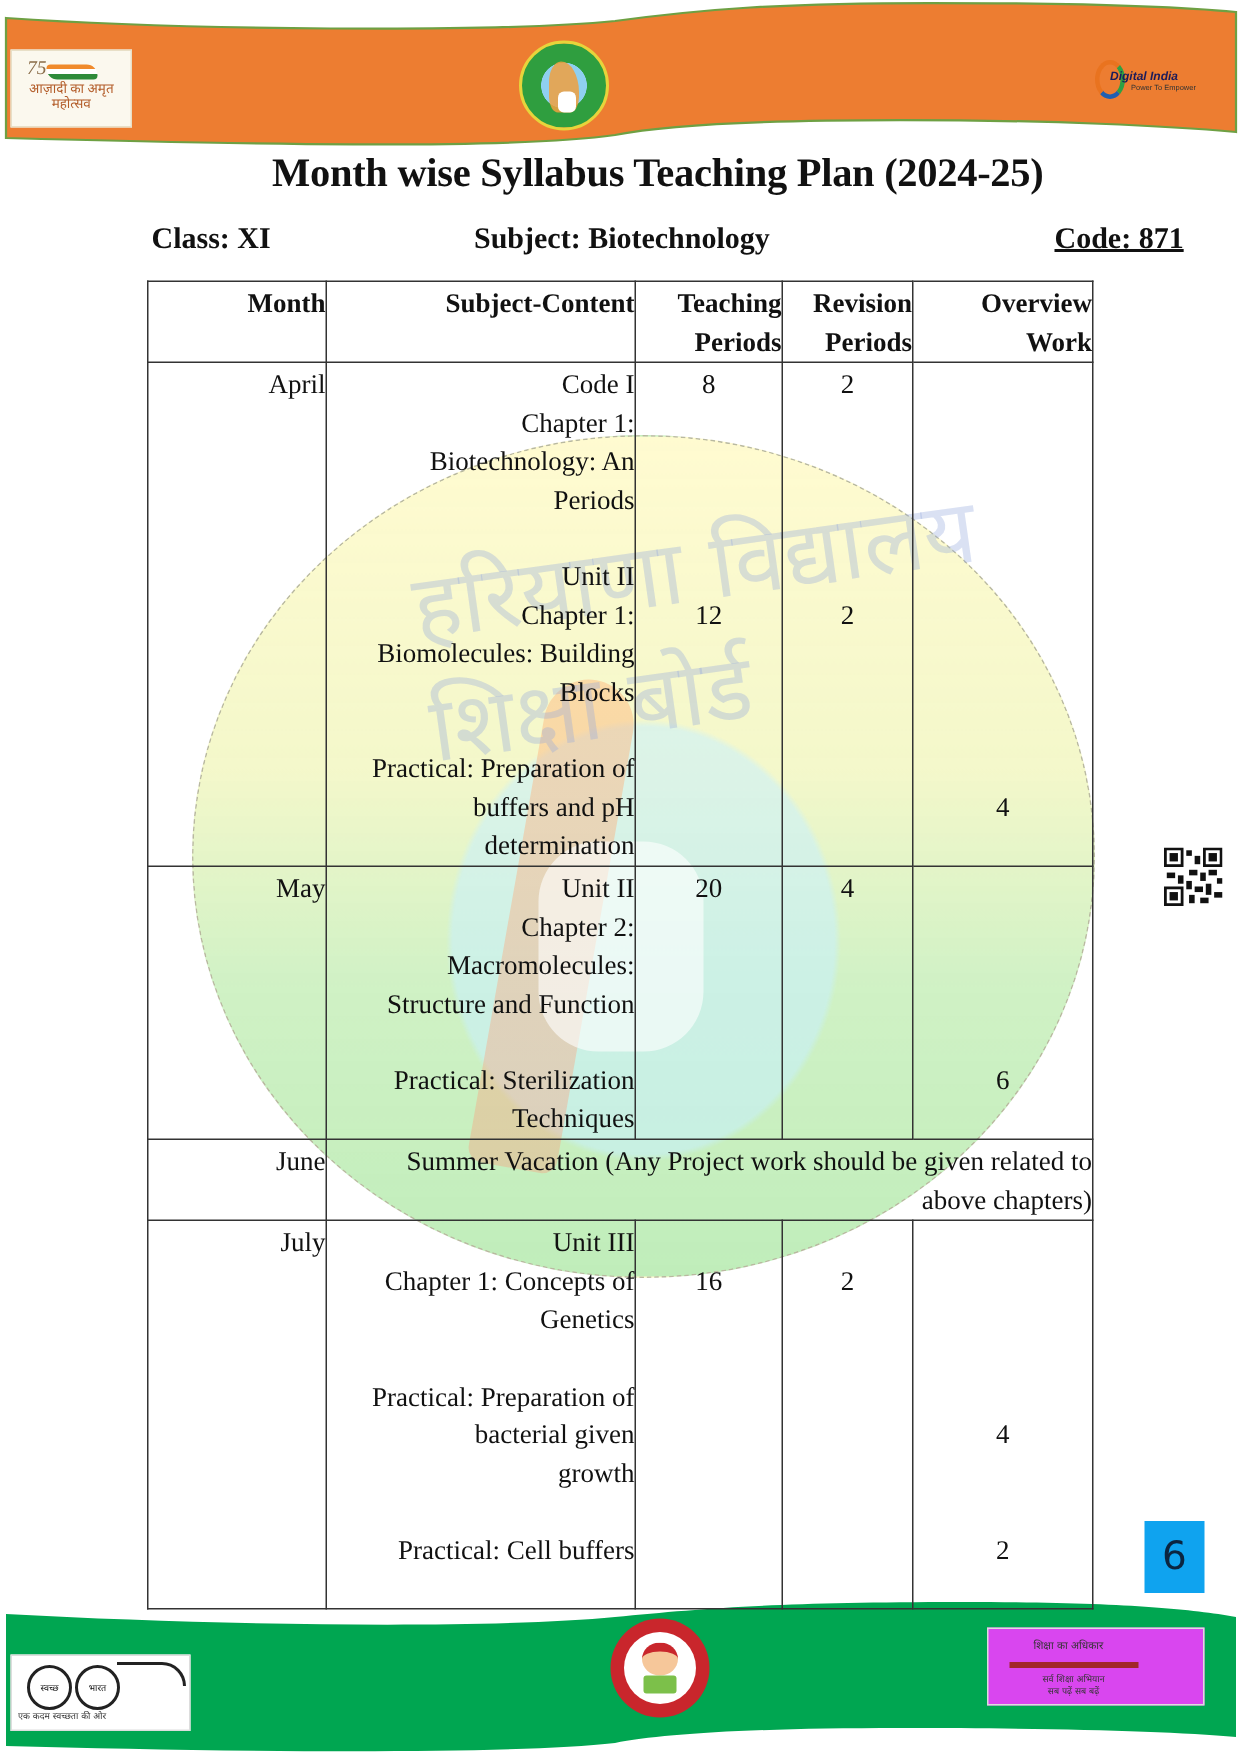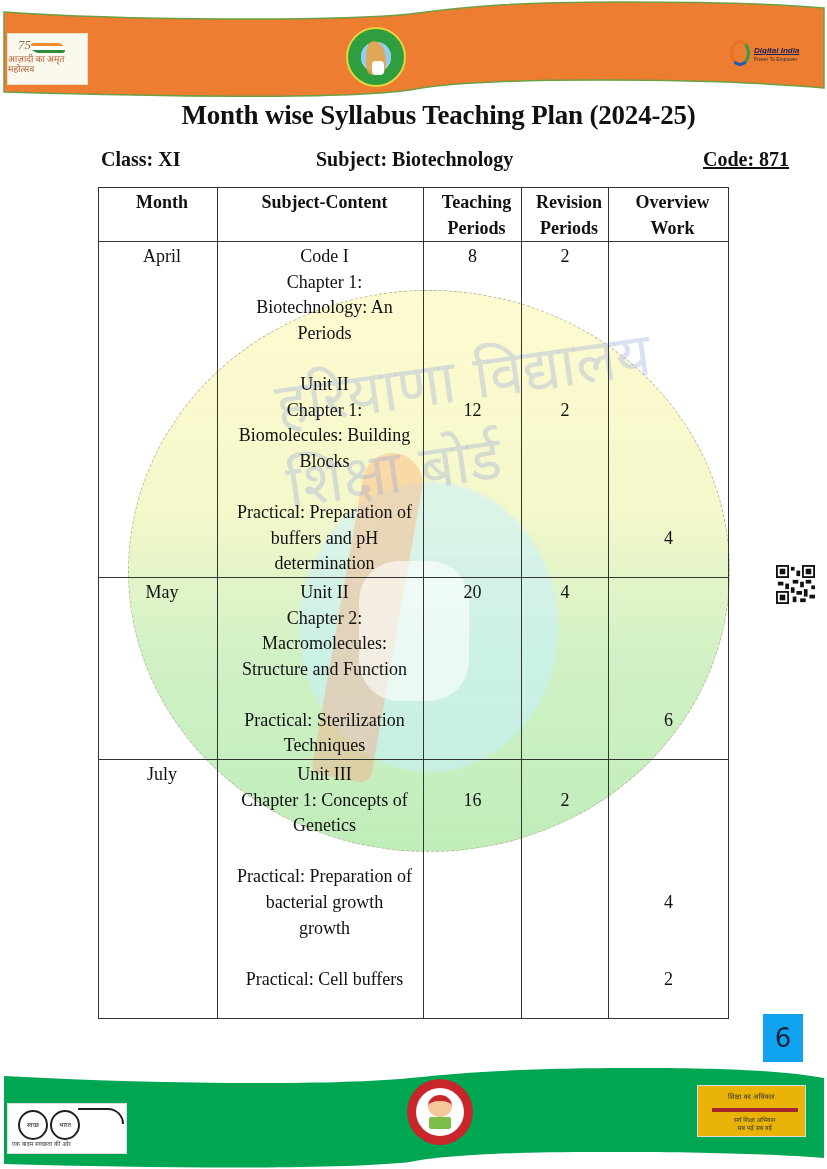--- a/index.html
+++ b/index.html
@@ -12,39 +12,39 @@
   .abs { position: absolute; }
 
   
   .band-svg { position: absolute; left: 0; width: 827px; }
   #header-band { top: 0; height: 100px; }
   #footer-band { top: 1068px; height: 101px; }
 
   .logo-box {
     position: absolute; background: #fbf8ee; border: 1px solid #e8dfc7;
     display: flex; flex-direction: column; align-items: center; justify-content: center;
-    font-size: 9px; color: #b35d2a; line-height: 1.1; 
+    font-size: 9px; color: #b35d2a; line-height: 1.1; text-align: center;
   }
   #logo-azadi { left: 7px; top: 33px; width: 79px; height: 50px; }
   #logo-azadi .flag { width: 34px; height: 10px; margin-bottom: 2px;
     background: linear-gradient(#f08a2b 0 33%, #ffffff 33% 66%, #2e8b3a 66% 100%); border-radius: 3px 8px 3px 8px; }
   #logo-azadi .seventy { font-size: 13px; font-style: italic; color: #8a6d4a; position:absolute; left:10px; top:4px; }
 
   #logo-board {
     left: 346px; top: 27px; width: 60px; height: 60px; border-radius: 50%;
     background: radial-gradient(circle at 50% 50%, #8fd0f0 0 38%, #2f9e3f 39% 100%);
     border: 2px solid #e7d43b; box-sizing: border-box;
   }
   #logo-board .inner { position:absolute; left:18px; top:12px; width:20px; height:34px; background:#f0a040; border-radius: 40% 60% 30% 30%; opacity: .85; }
   #logo-board .hand { position:absolute; left:24px; top:32px; width:12px; height:14px; background:#fff; border-radius:4px; }
 
   #logo-digital { left: 728px; top: 40px; width: 80px; height: 28px; }
   #logo-digital .ring { position:absolute; left:2px; top:0; width:20px; height:26px; border-radius:50%;
      border: 3px solid #e9731f; border-right-color: #2ea043; border-bottom-color:#1f5fb0; box-sizing:border-box; }
-  #logo-digital .t1 { position:absolute; left:26px; top:6px; font-family:"Liberation Sans", sans-serif; font-size:8px; font-style:italic; font-weight:bold; color:#1b1b5a; text-decoration: underline; white-space:nowrap; }
+  #logo-digital .t1 { position:absolute; left:12px; top:6px; font-family:"Liberation Sans", sans-serif; font-size:8px; font-style:italic; font-weight:bold; color:#1b1b5a; white-space:nowrap; }
   #logo-digital .t2 { position:absolute; left:26px; top:16px; font-family:"Liberation Sans", sans-serif; font-size:5px; color:#333; white-space:nowrap; }
 
   
   #page-title {
     left: 0; width: 877px; top: 100px; text-align: center;
     font-size: 27px; font-weight: bold; letter-spacing: -0.2px;
   }
   .meta { top: 148px; font-size: 20px; font-weight: bold; }
   #class-label { left: 101px; }
   #subject-label { left: 316px; text-align: center; }
@@ -72,21 +72,21 @@
     position:absolute; left: 230px; top: 270px; width: 110px; height: 140px;
     background: rgba(255,255,255,0.6); border-radius: 40px;
   }
 
   
   #plan-table {
     position: absolute; left: 98px; top: 187px; border-collapse: collapse; z-index: 1;
     font-size: 18px; line-height: 25.6px;
   }
   #plan-table th, #plan-table td {
-    border: 1px solid #333; vertical-align: top; padding: 2px 0 0 8px; text-align: center;
+    border: 1px solid #333; vertical-align: top; padding: 2px 0 0 8px; text-align: right;
   }
   #plan-table th { font-weight: bold; height: 52px; box-sizing: border-box; }
   col.c1 { width: 119px; } col.c2 { width: 206px; } col.c3 { width: 98px; } col.c4 { width: 87px; } col.c5 { width: 120px; }
   .num { text-align: center !important; padding-left: 0 !important; }
   .line { display: block; height: 25.6px; white-space: nowrap; }
 
   
   #qr-code { left: 776px; top: 565px; width: 39px; height: 39px; }
   #page-number {
     left: 763px; top: 1014px; width: 40px; height: 48px; background: #0fa3ef;
@@ -99,21 +99,21 @@
   #logo-swachh .glass { position:absolute; top:6px; width:26px; height:26px; border:2px solid #222; border-radius:50%; font-size:6px; display:flex; align-items:center; justify-content:center; }
   #logo-swachh .g1 { left:10px; } #logo-swachh .g2 { left:42px; }
   #logo-swachh .arm { position:absolute; left:70px; top:4px; width:44px; height:14px; border-top:2px solid #222; border-right:2px solid #222; border-radius: 0 20px 0 0; }
   #logo-swachh .tag { position:absolute; left:4px; top:36px; font-size:6px; color:#333; font-family:"DejaVu Sans", sans-serif; white-space:nowrap; }
 
   #logo-beti { left: 407px; top: 1079px; width: 66px; height: 66px; border-radius: 50%; background: #c9262c; }
   #logo-beti .face-bg { position:absolute; left:9px; top:9px; width:48px; height:48px; border-radius:50%; background:#fff; }
   #logo-beti .face { position:absolute; left:21px; top:16px; width:24px; height:22px; border-radius:50%; background:#f6c79a; border-top: 6px solid #c9262c; box-sizing: border-box; }
   #logo-beti .book { position:absolute; left:22px; top:38px; width:22px; height:12px; background:#7cc04a; border-radius: 2px; }
 
-  #logo-shiksha { left: 697px; top: 1085px; width: 107px; height: 50px; background:#eab308; border: 1px solid #ddd; font-family:"DejaVu Sans", sans-serif; }
+  #logo-shiksha { left: 658px; top: 1085px; width: 107px; height: 50px; background:#d946ef; border: 1px solid #ddd; font-family:"DejaVu Sans", sans-serif;padding-left:36px; }
   #logo-shiksha .bar { position:absolute; left:14px; top:22px; width:86px; height:4px; background:#a2262a; }
   #logo-shiksha .t { position:absolute; left:30px; top:6px; font-size:7px; color:#333; white-space:nowrap; }
   #logo-shiksha .t2 { position:absolute; left:36px; top:30px; font-size:6px; color:#333; text-align:center; line-height:8px; white-space:nowrap; }
 </style>
 </head>
 <body>
 
 <svg id="header-band" class="band-svg" viewBox="0 0 827 100" preserveAspectRatio="none">
   <path d="M4,12 C120,20 330,22 410,14 C470,6 520,2 620,2 C720,2 780,4 824,8 L824,88 C780,84 700,80 600,80 C500,80 440,84 410,90 C340,100 150,96 4,92 Z" fill="#ED7D31" stroke="#6ea043" stroke-width="1.5"></path>
 </svg>
@@ -269,28 +269,35 @@
           <span class="line"></span>
           <span class="line"></span>
           <span class="line"></span>
           <span class="line"></span>
           <span class="line"></span>
           <span class="line">6</span>
           <span class="line"></span>
         </td>
       </tr>
       <tr>
+        <td><span>June</span></td>
+        <td colspan="4">
+          <span class="line">Summer Vacation (Any Project work should be given related to</span>
+          <span class="line">above chapters)</span>
+        </td>
+      </tr>
+      <tr>
         <td><span>July</span></td>
         <td>
           <span class="line">Unit III</span>
           <span class="line">Chapter 1: Concepts of</span>
           <span class="line">Genetics</span>
           <span class="line"></span>
           <span class="line">Practical: Preparation of</span>
-          <span class="line">bacterial growth</span>
+          <span class="line">bacterial given</span>
           <span class="line">growth</span>
           <span class="line"></span>
           <span class="line">Practical: Cell buffers</span>
           <span class="line"></span>
         </td>
         <td class="num">
           <span class="line"></span>
           <span class="line">16</span>
           <span class="line"></span>
           <span class="line"></span>

